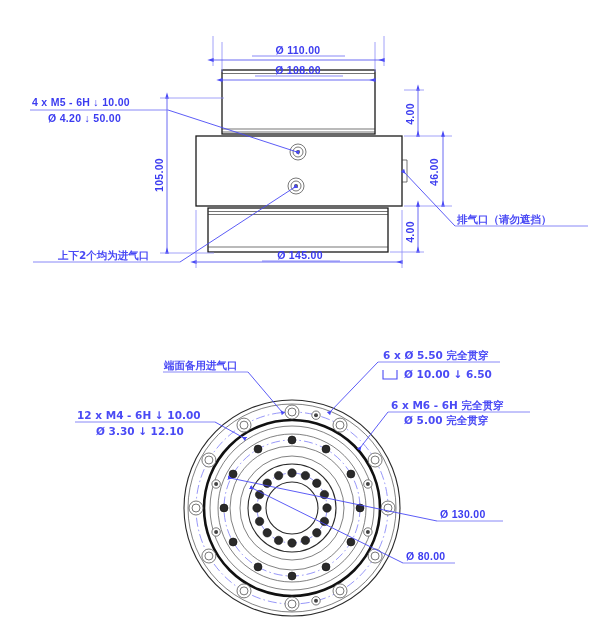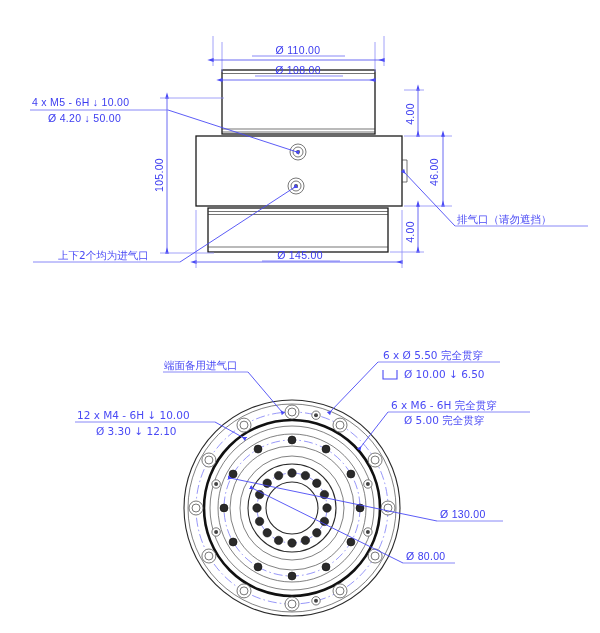--- a/index.html
+++ b/index.html
@@ -11,20 +11,21 @@
     width: 600px;
     height: 633px;
     overflow: hidden;
     font-family: "Liberation Sans", sans-serif;
   }
   #drawing-root {
     position: relative;
     width: 600px;
     height: 633px;
     background: #ffffff;
+    font-weight: bold;
   }
   svg#cad-svg {
     display: block;
     width: 600px;
     height: 633px;
   }
   .dim-text {
     font-family: "Liberation Sans", sans-serif;
     font-size: 10.5px;
     fill: #3b3bf0;

